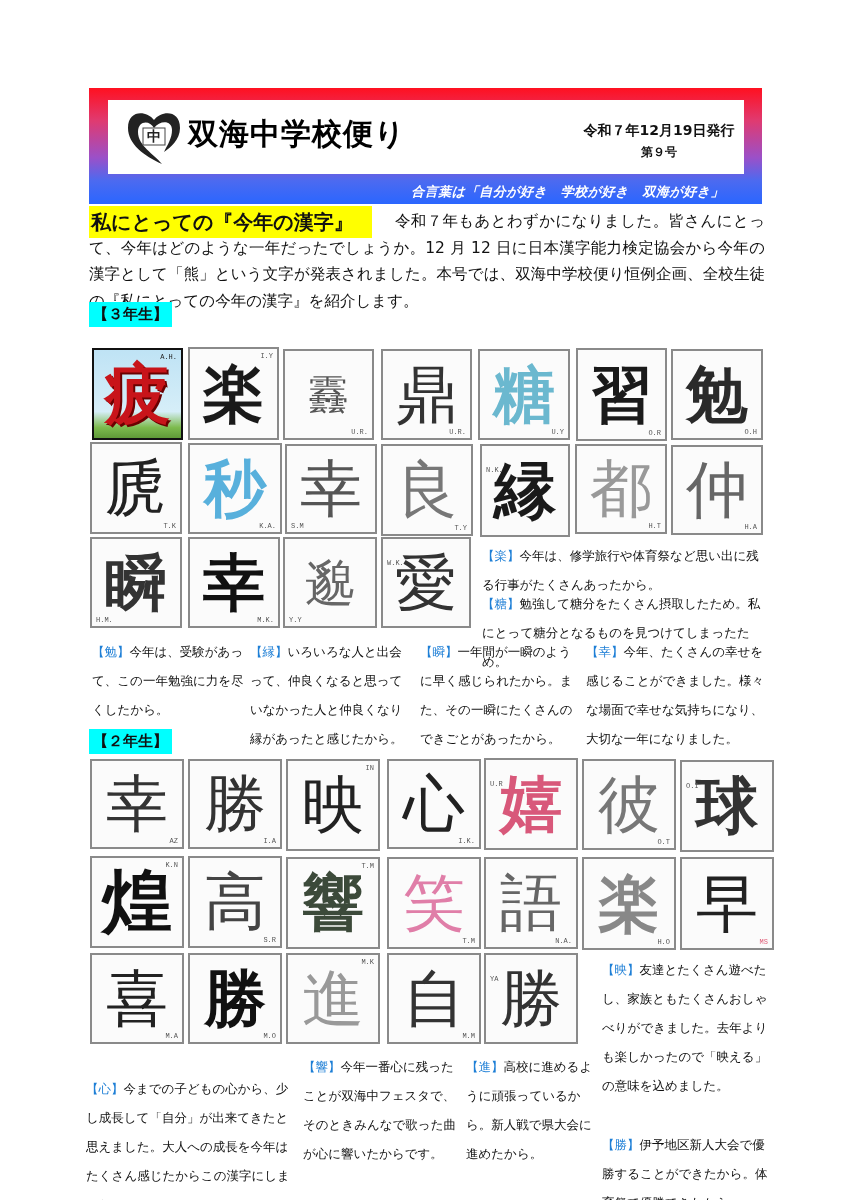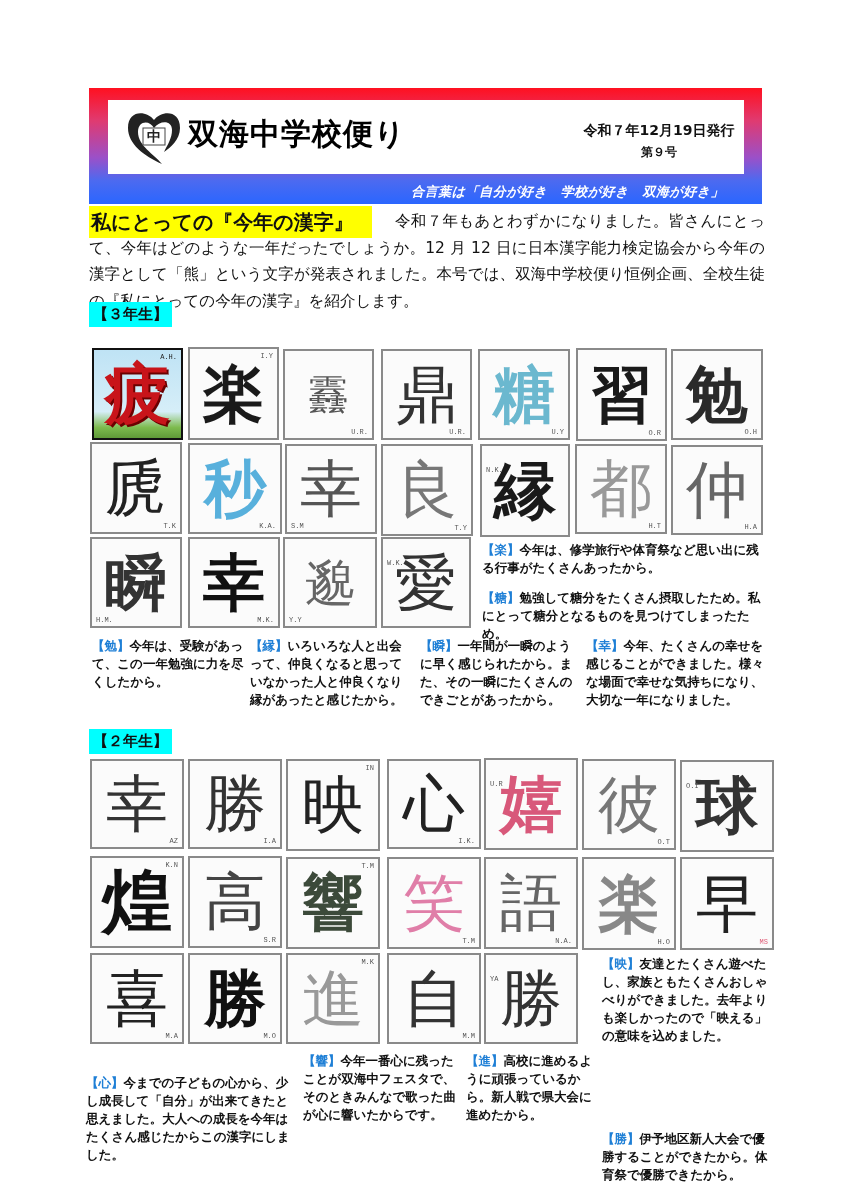--- a/index.html
+++ b/index.html
@@ -78,21 +78,21 @@
     .ini-tr { right: 4px; top: 3px; }
     .ini-br { right: 4px; bottom: 2px; }
     .ini-tl { left: 4px; top: 20px; }
     .ini-bl { left: 4px; bottom: 2px; }
 
     .tile.special-red { background: linear-gradient(180deg, #bfe3f5 0%, #d6eef8 70%, #7dbb4e 88%, #5f9a38 100%); border: 2px solid #111; }
     .tile.special-red .tile-char { color: #c8141a; font-weight: bold; text-shadow: 2px 2px 0 #6b0000; font-family: "DejaVu Sans", sans-serif; font-size: 66px; }
 
     
     .comment {
-      position: absolute; font-size: 12.5px; line-height: 18px; color: #111; font-weight: bold;
+      position: absolute; font-size: 12.5px; line-height: 29px; color: #111;
     }
     .comment .ck { color: #1e7fd6; }
 
     svg { display: block; }
   </style>
 </head>
 <body>
 
 <div class="masthead">
   <div class="masthead-inner">

